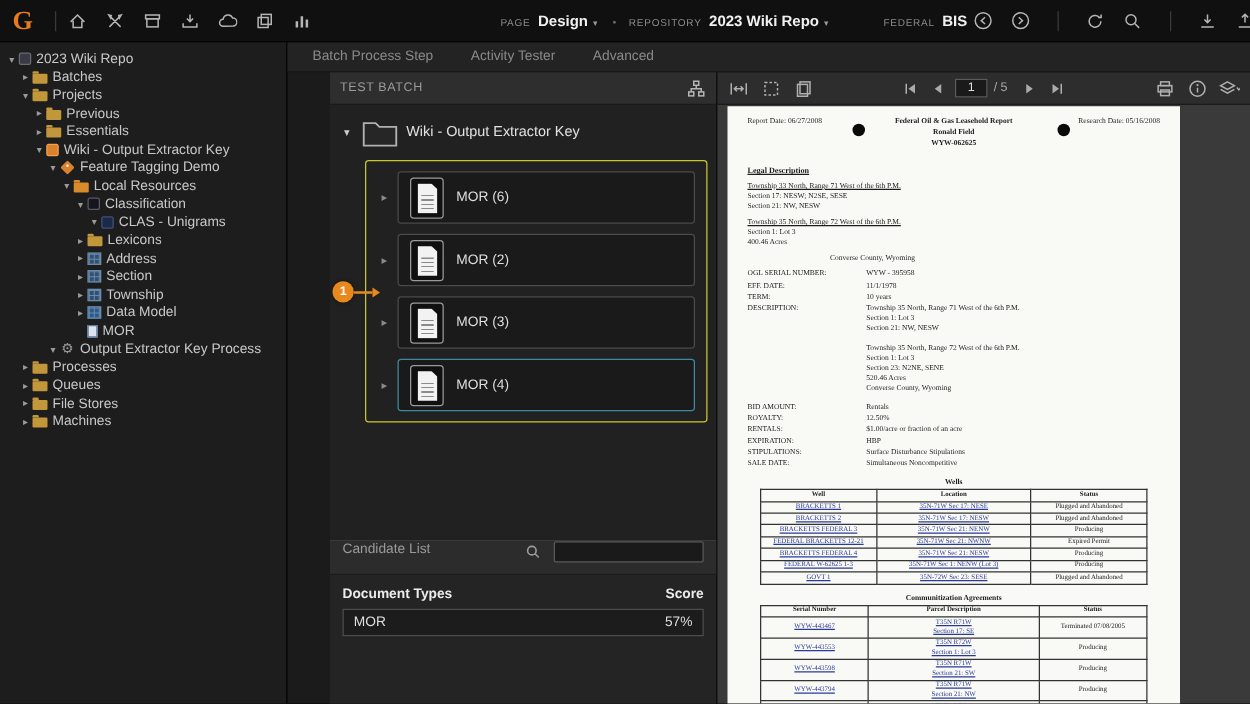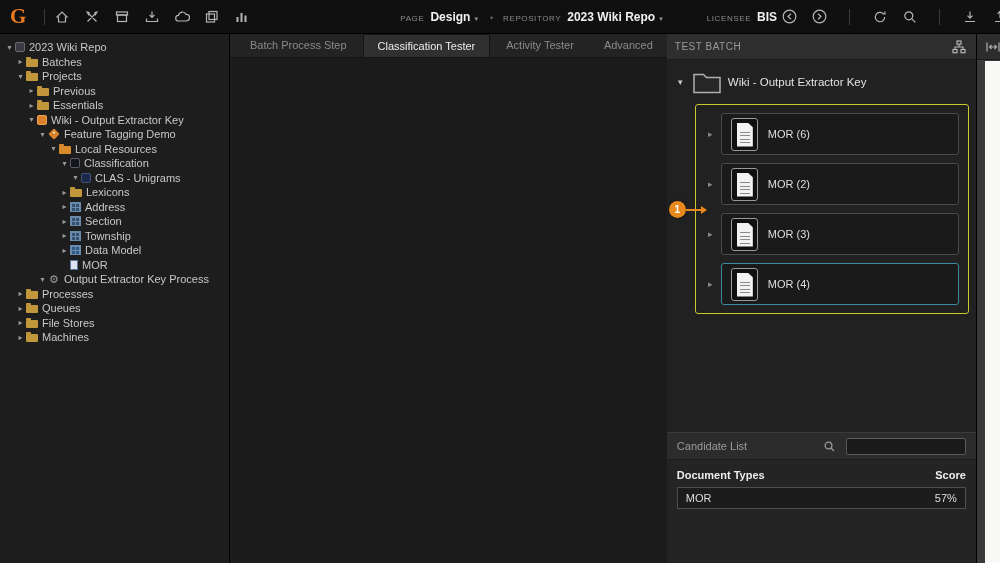--- a/index.html
+++ b/index.html
@@ -44,28 +44,28 @@
   .ic-grid { width:11px; height:10px; background:#33506e; border:1px solid #6a8aaa;
              background-image:linear-gradient(#6a8aaa 1px, transparent 1px), linear-gradient(90deg,#6a8aaa 1px, transparent 1px);
              background-size:4px 4px; }
   .ic-grid.bright { background-color:#2e5a8a; }
   .ic-tag { width:8px; height:8px; background:#d9822b; transform:rotate(45deg); border-radius:1px; margin:1px 2px; position:relative; }
   .ic-tag::after { content:""; position:absolute; left:1.5px; top:1.5px; width:2px; height:2px; border-radius:50%; background:#fff; }
   .ic-gear { color:#9a9a9a; font-size:11px; line-height:10px; width:12px; text-align:center; }
   .ic-docpage { width:8px; height:10px; background:#dde4ee; border:1px solid #5a7aa0; }
 
   
-  .main { flex:1; display:flex; flex-direction:row; min-width:0; }
+  .main { flex:1; display:flex; flex-direction:column; min-width:0; }
   .tabbar { height:24px; background:#232323; display:flex; align-items:stretch; padding-left:6px; gap:2px; flex:none; border-bottom:1px solid #141414; }
   .tab { padding:5px 14px 0 14px; font-size:11px; color:#8a8a8a; cursor:pointer; }
   .tab.active { background:#303030; color:#ececec; border:1px solid #141414; border-bottom:none; }
   .panels { flex:1; display:flex; min-height:0; }
 
   
-  .mid { width:310px; flex:none; display:flex; flex-direction:column; border-right:1px solid #000; background:#242424; }
+  .mid { width:310px; flex:none; display:flex; flex-direction:column; border-right:1px solid #000; background:#242424;margin-left:34px; }
   .mid-hdr { height:26px; background:#2e2e2e; display:flex; align-items:center; padding:0 8px; flex:none;
              color:#9a9a9a; font-size:10px; letter-spacing:.5px; border-bottom:1px solid #1a1a1a; }
   .mid-hdr .tb-ic { margin-left:auto; }
   .batch-tree { flex:1; background:#212121; position:relative; padding:10px 8px 0 8px; overflow:hidden; }
   .root-row { display:flex; align-items:center; gap:6px; cursor:pointer; }
   .root-row .arr { font-size:9px; color:#cccccc; }
   .root-label { color:#e2e2e2; font-size:11.5px; }
   .hl-box { margin:10px 0 0 20px; width:274px; border:1.5px solid #c9c92e; border-radius:3px; padding:8px 9px; display:flex; flex-direction:column; gap:8px; }
   .doc-row { display:flex; align-items:center; gap:5px; }
   .doc-row .arr { color:#8a8a8a; font-size:9px; cursor:pointer; }
@@ -78,21 +78,21 @@
   .doc-badge::after { content:""; position:absolute; left:8px; top:13px; width:10px; height:12px;
                       background:repeating-linear-gradient(#8a8a8a 0 1px, transparent 1px 3.5px); }
   .doc-label { color:#dedede; font-size:11px; }
   .annotation { position:absolute; left:2px; top:141px; display:flex; align-items:center; z-index:5; }
   .ann-circle { width:17px; height:17px; border-radius:50%; background:#e8891d; color:#fff; font-size:10px; font-weight:bold;
                 display:flex; align-items:center; justify-content:center; box-shadow:0 0 3px rgba(0,0,0,.6); }
   .ann-line { width:15px; height:2px; background:#e8891d; }
   .ann-head { width:0; height:0; border-left:6px solid #e8891d; border-top:4px solid transparent; border-bottom:4px solid transparent; }
 
   .bottom-sec { height:131px; flex:none; display:flex; flex-direction:column; background:#242424; border-top:1px solid #3a3a3a; }
-  .cand-hdr { height:27px; display:flex; align-items:center; padding:0 10px; gap:8px; background:#2c2c2c;
+  .cand-hdr { height:27px; display:flex; align-items:flex-start; padding:0 10px; gap:8px; background:#2c2c2c;
               color:#9a9a9a; font-size:11px; flex:none; border-bottom:1px solid #1c1c1c; }
   .cand-hdr svg { stroke:#9a9a9a; stroke-width:1.3; fill:none; }
   .cand-input { width:120px; height:17px; background:#1a1a1a; border:1px solid #5a5a5a; border-radius:2px; color:#ddd; font-size:10px; padding:0 4px; }
   .dt-area { padding:9px 10px 0 10px; }
   .dt-head { display:flex; justify-content:space-between; color:#ececec; font-size:11px; font-weight:bold; margin-bottom:6px; }
   .dt-row { border:1px solid #4e4e4e; background:#1c1c1c; height:22px; display:flex; align-items:center;
             justify-content:space-between; padding:0 8px; color:#dedede; font-size:11px; cursor:pointer; }
 
   
   .viewer { flex:1; display:flex; flex-direction:column; min-width:0; }
@@ -177,21 +177,21 @@
     </div>
 
     <div class="crumbs">
       <span class="crumb-label">PAGE</span>
       <span class="crumb-value">Design</span>
       <span class="caret">▾</span>
       <span class="dot-sep">•</span>
       <span class="crumb-label">REPOSITORY</span>
       <span class="crumb-value">2023 Wiki Repo</span>
       <span class="caret">▾</span>
-      <span class="crumb-label" style="margin-left:34px">LICENSEE</span>
+      <span class="crumb-label" style="margin-left:34px">FEDERAL</span>
       <span class="crumb-value">BIS</span>
     </div>
 
     <div class="tb-right">
       <span class="tb-ic">
           <svg width="17" height="17">
             <circle cx="8.5" cy="8.5" r="6.3"></circle>
             <path d="M10 5.8 L7 8.5 L10 11.2"></path>
           </svg>
         </span>
@@ -334,21 +334,20 @@
       <div class="trow" style="padding-left:15px">
           <span class="arr">▸</span>
           <span class="ic ic-folder"></span>
           <span class="tlabel">Machines</span>
         </div>
     </aside>
 
     <div class="main">
       <div class="tabbar">
         <div class="tab">Batch Process Step</div>
-        <div class="tab active">Classification Tester</div>
         <div class="tab">Activity Tester</div>
         <div class="tab">Advanced</div>
       </div>
 
       <div class="panels">
 
         <div class="mid">
           <div class="mid-hdr">
             <span>TEST BATCH</span>
             <span class="tb-ic">

